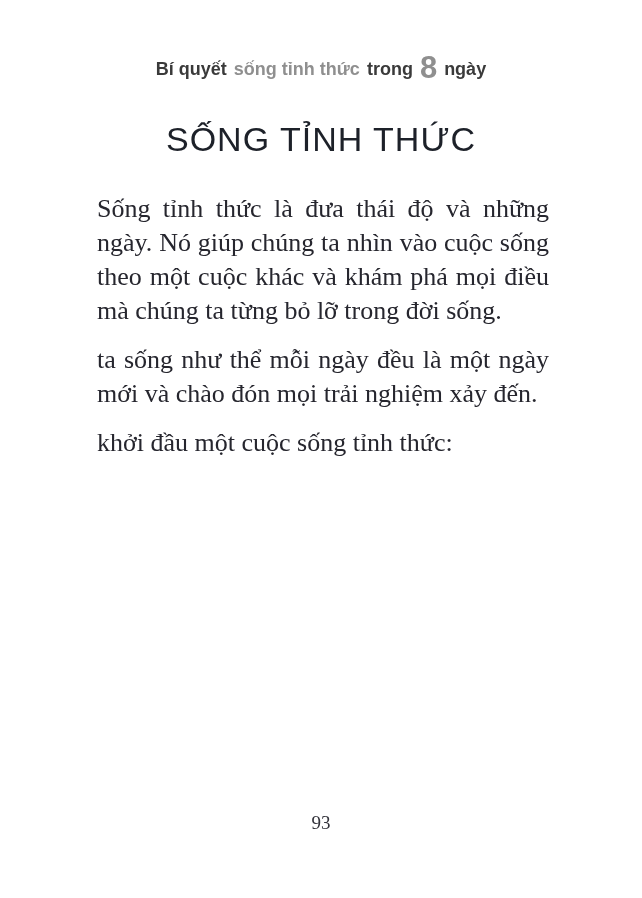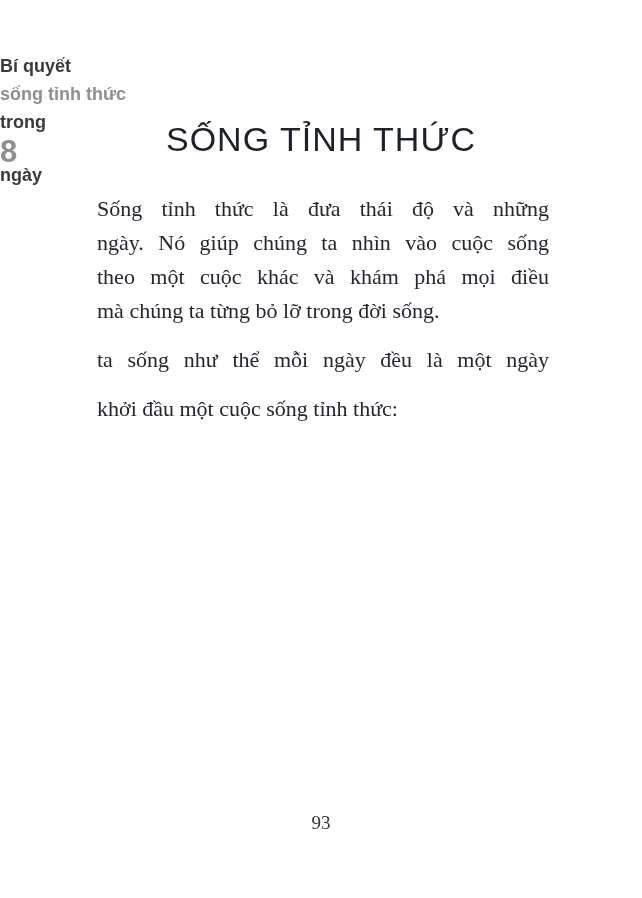--- a/index.html
+++ b/index.html
@@ -17,35 +17,34 @@
     overflow:hidden;
     font-family:"Liberation Serif", serif;
   }
   .running-header{
     position:absolute;top:56px;left:0;right:0;
     display:flex;justify-content:center;align-items:baseline;
     gap:7px;
     font-family:"Liberation Sans", sans-serif;
     font-weight:bold;font-size:18px;
     white-space:nowrap;
-    flex-direction:column;
   }
   .hseg.dark{color:var(--header-dark);}
   .hseg.muted{color:var(--header-muted);}
   .hseg.muted-big{color:var(--header-muted);font-size:31px;line-height:18px;position:relative;top:3px;}
   .doc-title{
     position:absolute;top:120px;left:0;right:0;
     margin:0;text-align:center;
     font-family:"Liberation Sans", sans-serif;
     font-weight:500;font-size:34px;letter-spacing:1px;
     color:var(--title);
   }
   .body-text{
     position:absolute;top:192px;left:97px;width:452px;
-    font-size:22px;line-height:34px;color:var(--text);
+    font-size:26px;line-height:34px;color:var(--text);
   }
   .para{margin:0 0 15px 0;}
   .line{
     text-align:justify;
     text-align-last:justify;
   }
   .line.last{text-align-last:left;}
   .line.indent{padding-left:38px;}
   .page-number{
     position:absolute;top:812px;left:0;right:0;
@@ -70,20 +69,21 @@
 
   <div class="body-text">
       <div class="para">
         <div class="line">Sống tỉnh thức là đưa thái độ và những</div>
         <div class="line">ngày. Nó giúp chúng ta nhìn vào cuộc sống</div>
         <div class="line">theo một cuộc khác và khám phá mọi điều</div>
         <div class="line last">mà chúng ta từng bỏ lỡ trong đời sống.</div>
       </div>
       <div class="para">
         <div class="line">ta sống như thể mỗi ngày đều là một ngày</div>
+        <div class="line last">mới và chào đón mọi trải nghiệm xảy đến.</div>
       </div>
       <div class="para">
         <div class="line last">khởi đầu một cuộc sống tỉnh thức:</div>
       </div>
     </div>
 
   <div class="page-number">93</div>
 
 </div>
 

